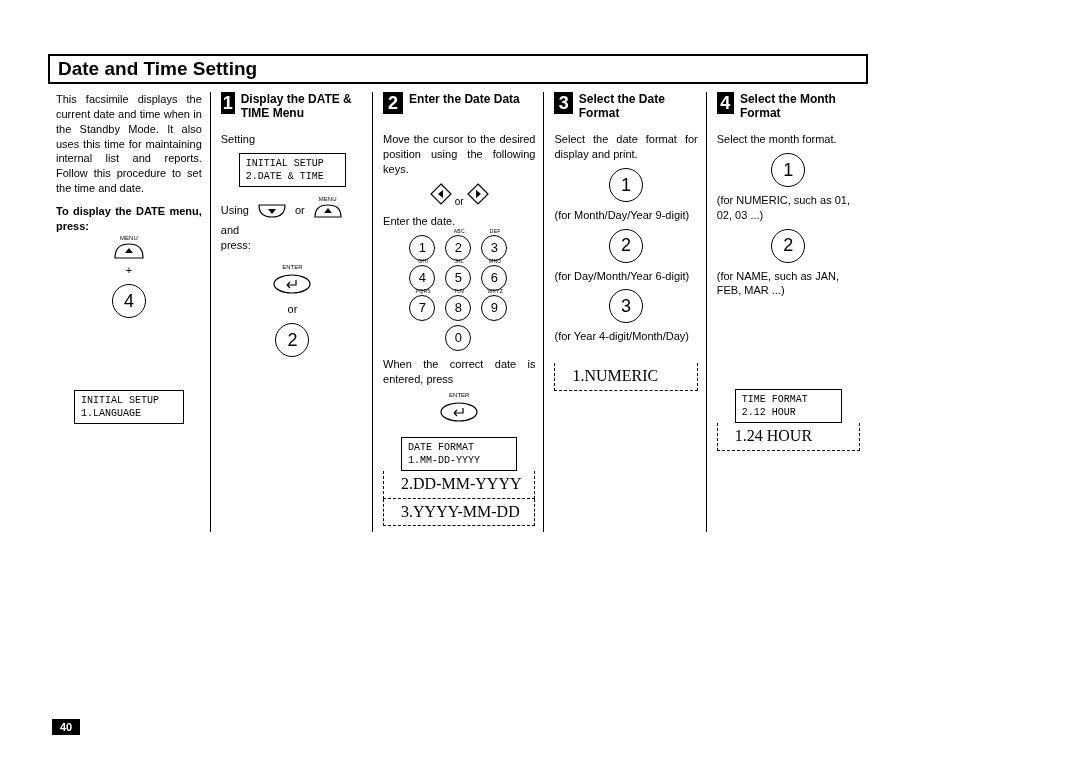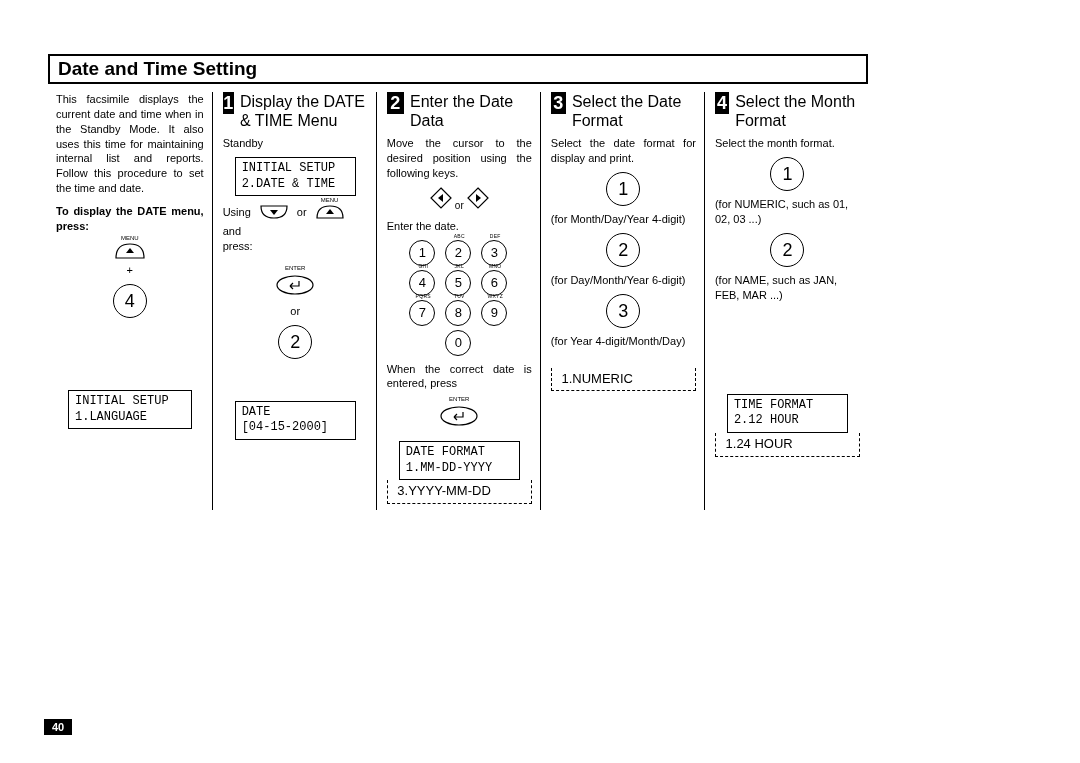--- a/index.html
+++ b/index.html
@@ -4,37 +4,37 @@
 <style>
   html,body{margin:0;padding:0;background:#fff;font-family:Arial,Helvetica,sans-serif;color:#000}
   .page{width:916px;height:763px;position:relative;box-sizing:border-box;padding:54px 48px 40px 48px}
   .title-bar{border:2px solid #000;padding:2px 8px;font-weight:bold;font-size:19px;margin-bottom:8px}
   .columns{display:flex;gap:0}
   .col{box-sizing:border-box;padding:0 8px}
   .col.intro{width:190px;font-size:11px;text-align:justify;line-height:1.35}
   .col.step{width:190px;font-size:11px;line-height:1.35;border-left:1px solid #000;padding-left:10px;padding-right:8px}
   .step-head{display:flex;align-items:flex-start;gap:6px;min-height:34px;margin-bottom:6px}
   .step-num{background:#000;color:#fff;font-weight:bold;font-size:18px;width:20px;height:22px;display:flex;align-items:center;justify-content:center}
-  .step-title{font-weight:normal;font-size:16px;line-height:1.2}
-  .lcd{border:1px solid #000;font-family:"Courier New",monospace;font-size:12px;padding:3px 6px;margin:6px 12px;white-space:pre;line-height:1.3}
-  .lcd-dashed{border:1px dashed #000;border-top:none;font-family:Liberation Sans, sans-serif;font-size:13px;padding:3px 6px;margin-top:-6px;margin-bottom:6px;white-space:pre;line-height:1.3}
+  .step-title{font-weight:bold;font-size:12px;line-height:1.2}
+  .lcd{border:1px solid #000;font-family:"Courier New",monospace;font-size:10px;padding:3px 6px;margin:6px 18px;white-space:pre;line-height:1.3}
+  .lcd-dashed{border:1px dashed #000;border-top:none;font-family:Liberation Serif, serif;font-size:16px;padding:3px 13px;margin-top:-6px;margin-bottom:6px;white-space:pre;line-height:1.3}
   .circ{display:inline-flex;align-items:center;justify-content:center;border:1.3px solid #000;border-radius:50%}
   .circ.big{width:32px;height:32px;font-size:18px;margin:6px 0}
   .keypad{display:grid;grid-template-columns:repeat(3,28px);gap:4px 8px;justify-content:center;margin:6px auto}
   .key{position:relative}
   .key .circ{width:24px;height:24px;font-size:13px}
   .key .sub{position:absolute;top:-7px;left:0;right:0;font-size:5px;text-align:center;letter-spacing:0.3px}
   .center{text-align:center}
   .menu-btn{position:relative;display:inline-block;margin:0 2px}
   .menu-btn svg{display:block}
   .menu-lbl{font-size:6px;position:absolute;top:-8px;left:0;right:0;text-align:center}
   .enter-wrap{display:inline-block;text-align:center;margin:4px 0}
   .enter-lbl{font-size:6px;display:block;margin-bottom:2px}
   .ovaltxt{font-size:10px}
-  .pfoot{position:absolute;left:44px;bottom:28px;background:#000;color:#fff;font-size:11px;font-weight:bold;padding:2px 8px}
+  .pfoot{position:absolute;left:52px;bottom:28px;background:#000;color:#fff;font-size:11px;font-weight:bold;padding:2px 8px}
   .just{text-align:justify}
   .row-inline{display:flex;align-items:center;gap:4px;flex-wrap:wrap}
 </style>
 </head>
 <body>
 
 <div class="page">
 
   <div class="title-bar">Date and Time Setting</div>
 
@@ -58,25 +58,25 @@
       <div style="height:60px"></div>
       <div class="lcd">INITIAL SETUP
 1.LANGUAGE</div>
     </div>
 
     <div class="col step">
       <div class="step-head">
         <div class="step-num">1</div>
         <div class="step-title">Display the DATE &amp; TIME Menu</div>
       </div>
-      <div>Standby</div>
+      <div>Setting</div>
       <div class="lcd">INITIAL SETUP
 2.DATE &amp; TIME</div>
 
-      <div class="row-inline" style="margin-top:8px">
+      <div class="row-inline" style="margin-top:16px">
         <span>Using</span>
         <span class="menu-btn">
           <svg width="34" height="16">
               <path d="M4,2 Q4,14 17,14 Q30,14 30,2 Z" fill="none" stroke="#000" stroke-width="1.2"></path>
               <path d="M13,6 L17,11 L21,6 Z" fill="#000"></path>
             </svg>
         </span>
         <span>or</span>
         <span class="menu-btn">
           <span class="menu-lbl">MENU</span>
@@ -95,22 +95,20 @@
           <svg width="40" height="22">
               <ellipse cx="20" cy="11" rx="18" ry="9" fill="none" stroke="#000" stroke-width="1.2"></ellipse>
               <path d="M24,7 L24,12 L15,12 M15,12 L18,9 M15,12 L18,15" fill="none" stroke="#000" stroke-width="1.2"></path>
             </svg>
         </span>
       </div>
       <div class="center">or</div>
       <div class="center"><span class="circ big">2</span></div>
 
       <div style="height:30px"></div>
-      <div class="lcd">DATE
-[04-15-2000]</div>
     </div>
 
     <div class="col step">
       <div class="step-head">
         <div class="step-num">2</div>
         <div class="step-title">Enter the Date Data</div>
       </div>
       <div class="just">Move the cursor to the desired position using the following keys.</div>
       <div class="center" style="margin:6px 0">
         <span>
@@ -150,32 +148,33 @@
           <span class="enter-lbl">ENTER</span>
           <svg width="40" height="22">
               <ellipse cx="20" cy="11" rx="18" ry="9" fill="none" stroke="#000" stroke-width="1.2"></ellipse>
               <path d="M24,7 L24,12 L15,12 M15,12 L18,9 M15,12 L18,15" fill="none" stroke="#000" stroke-width="1.2"></path>
             </svg>
         </span>
       </div>
 
       <div class="lcd">DATE FORMAT
 1.MM-DD-YYYY</div>
+      <div class="lcd-dashed"> 2.DD-MM-YYYY</div>
       <div class="lcd-dashed"> 3.YYYY-MM-DD</div>
     </div>
 
     <div class="col step">
       <div class="step-head">
         <div class="step-num">3</div>
         <div class="step-title">Select the Date Format</div>
       </div>
       <div class="just">Select the date format for display and print.</div>
 
       <div class="center"><span class="circ big">1</span></div>
-      <div>(for Month/Day/Year 4-digit)</div>
+      <div>(for Month/Day/Year 9-digit)</div>
 
       <div class="center"><span class="circ big">2</span></div>
       <div>(for Day/Month/Year 6-digit)</div>
 
       <div class="center"><span class="circ big">3</span></div>
       <div>(for Year 4-digit/Month/Day)</div>
 
       <div style="height:25px"></div>
       <div class="lcd-dashed"> 1.NUMERIC</div>
     </div>

